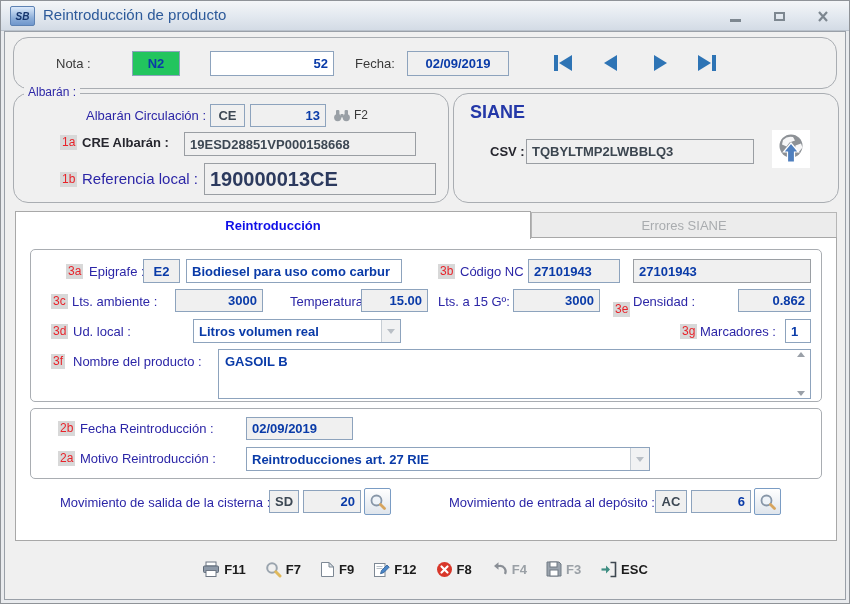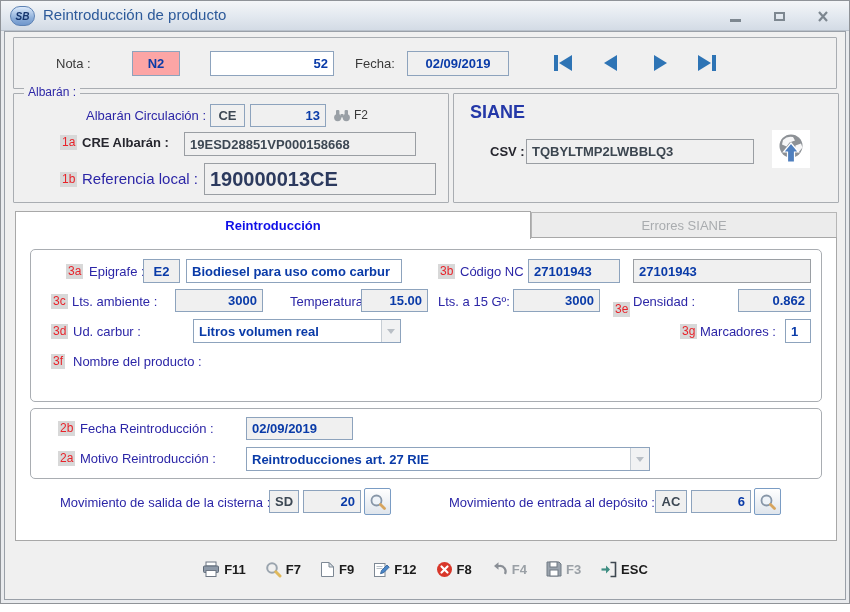--- a/index.html
+++ b/index.html
@@ -1,41 +1,41 @@
 <!DOCTYPE html>
 <html><head>
 <meta charset="utf-8">
 <style>
   html,body{margin:0;padding:0;background:#ffffff;font-family:"Liberation Sans",sans-serif;}
   *{box-sizing:border-box;}
   .window{position:relative;width:850px;height:604px;border:1px solid #8f9398;background:#e9ebee;overflow:hidden;}
   
   .titlebar{position:absolute;left:0;top:0;width:100%;height:30px;
     background:linear-gradient(#f4f6f8,#e2e8ef 55%,#d3dbe5);border-bottom:1px solid #b9c1cb;}
-  .logo{position:absolute;left:9px;top:5px;width:25px;height:20px;border-radius:10px;
+  .logo{position:absolute;left:9px;top:5px;width:25px;height:20px;border-radius:2px;
     background:linear-gradient(#dceafb,#8fb0da 60%,#6f97cc);border:1px solid #5d82b4;
     color:#15356e;font-size:10px;font-weight:bold;font-style:italic;display:flex;align-items:center;justify-content:center;}
   .wtitle{position:absolute;left:42px;top:5px;font-size:15px;color:#2d5a9a;}
   .win-controls{position:absolute;right:12px;top:7px;display:flex;gap:16px;}
   .wbtn{width:28px;height:17px;display:flex;align-items:center;justify-content:center;cursor:default;}
   .g-min{width:11px;height:3px;background:#7d8790;margin-top:8px;}
   .g-max{width:11px;height:9px;border:2px solid #7d8790;}
   
   .frame{position:absolute;left:3px;top:30px;right:3px;bottom:3px;background:#f0f0f0;border:1px solid #9aa0a8;}
   
-  .grp{position:absolute;border:1px solid #a9adb2;border-radius:1px;}
+  .grp{position:absolute;border:1px solid #a9adb2;border-radius:15px;}
   .legend{position:absolute;top:-9px;left:10px;background:#f0f0f0;padding:0 4px;font-size:12px;color:#2c26a7;}
   .lbl{position:absolute;font-size:13px;color:#2c26a7;white-space:nowrap;}
   .lbl-dk{position:absolute;font-size:13px;color:#3a3a3a;white-space:nowrap;}
   .lbl-b{position:absolute;font-size:13px;color:#26262e;font-weight:bold;white-space:nowrap;}
   .tag{position:absolute;font-size:12px;color:#e8232a;background:#d8d8d8;padding:0 2px;line-height:15px;}
   .fld{position:absolute;border:1px solid #8da3bd;background:#f0f0f0;display:flex;align-items:center;
     font-size:13px;font-weight:bold;color:#0a3ba8;overflow:hidden;white-space:nowrap;padding:0 5px;}
   .fld.w{background:#ffffff;}
-  .fld.yel{background:#fca5a5;}
+  .fld.yel{background:#22c55e;}
   .fld.ctr{justify-content:center;padding:0 2px;}
   .fld.rt{justify-content:flex-end;}
   .fld.grayb{border-color:#9a9ea3;}
   .fld.dark{color:#3d4854;}
   .dd{position:absolute;border:1px solid #8da3bd;background:#ffffff;display:flex;align-items:center;
     font-size:13px;font-weight:bold;color:#0a3ba8;padding:0 5px;overflow:hidden;white-space:nowrap;}
   .dd .arr{position:absolute;right:0;top:0;bottom:0;width:19px;background:#f1f2f3;border-left:1px solid #c6cdd4;
     display:flex;align-items:center;justify-content:center;}
   .tri-d{width:0;height:0;border-left:4px solid transparent;border-right:4px solid transparent;border-top:5px solid #b9bfc6;}
   .tri-u{width:0;height:0;border-left:4px solid transparent;border-right:4px solid transparent;border-bottom:5px solid #9aa0a8;}
@@ -234,33 +234,40 @@
       <div class="fld rt f-lts">3000</div>
       <span class="lbl l-temp">Temperatura :</span>
       <div class="fld rt f-temp">15.00</div>
       <span class="lbl l-l15">Lts. a 15 Gº:</span>
       <div class="fld rt f-l15">3000</div>
       <span class="tag t-3e">3e</span>
       <span class="lbl l-den">Densidad :</span>
       <div class="fld rt f-den">0.862</div>
 
       <span class="tag t-3d">3d</span>
-      <span class="lbl l-ud">Ud. carbur :</span>
+      <span class="lbl l-ud">Ud. local :</span>
       <div class="dd dd-ud">
         <span>Litros volumen real</span>
         <span class="arr">
             <span class="tri-d"></span>
           </span>
       </div>
       <span class="tag t-3g">3g</span>
       <span class="lbl l-marc">Marcadores :</span>
       <div class="fld w f-marc">1</div>
 
       <span class="tag t-3f">3f</span>
       <span class="lbl l-nom">Nombre del producto :</span>
+      <div class="fld w f-nom">
+        <span>GASOIL B</span>
+        <span class="sv">
+          <span class="tri-u"></span>
+          <span class="tri-dn"></span>
+        </span>
+      </div>
     </div>
 
     <div class="panel pb">
       <span class="tag t-2b">2b</span>
       <span class="lbl l-fre">Fecha Reintroducción :</span>
       <div class="fld f-fre">02/09/2019</div>
       <span class="tag t-2a">2a</span>
       <span class="lbl l-mot">Motivo Reintroducción :</span>
       <div class="dd dd-mot">
         <span>Reintroducciones art. 27 RIE</span>

